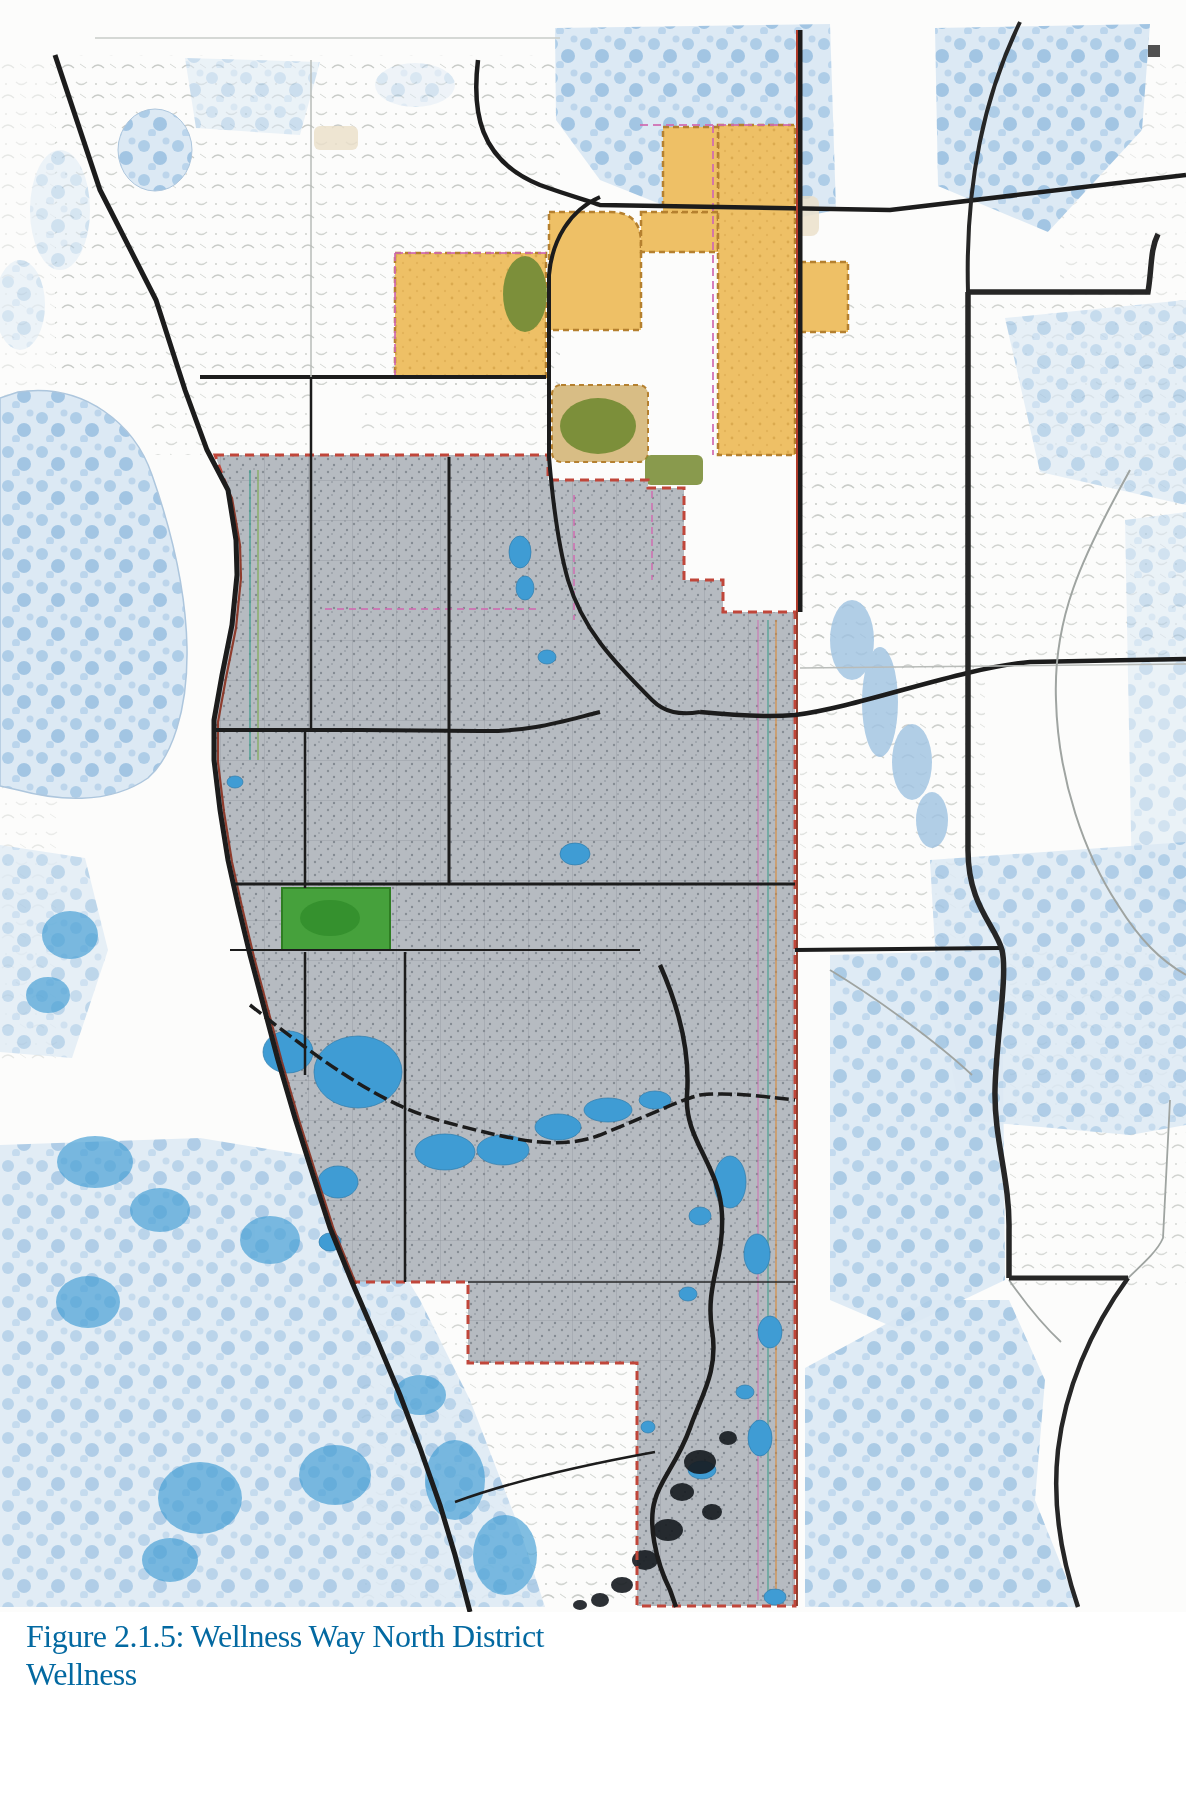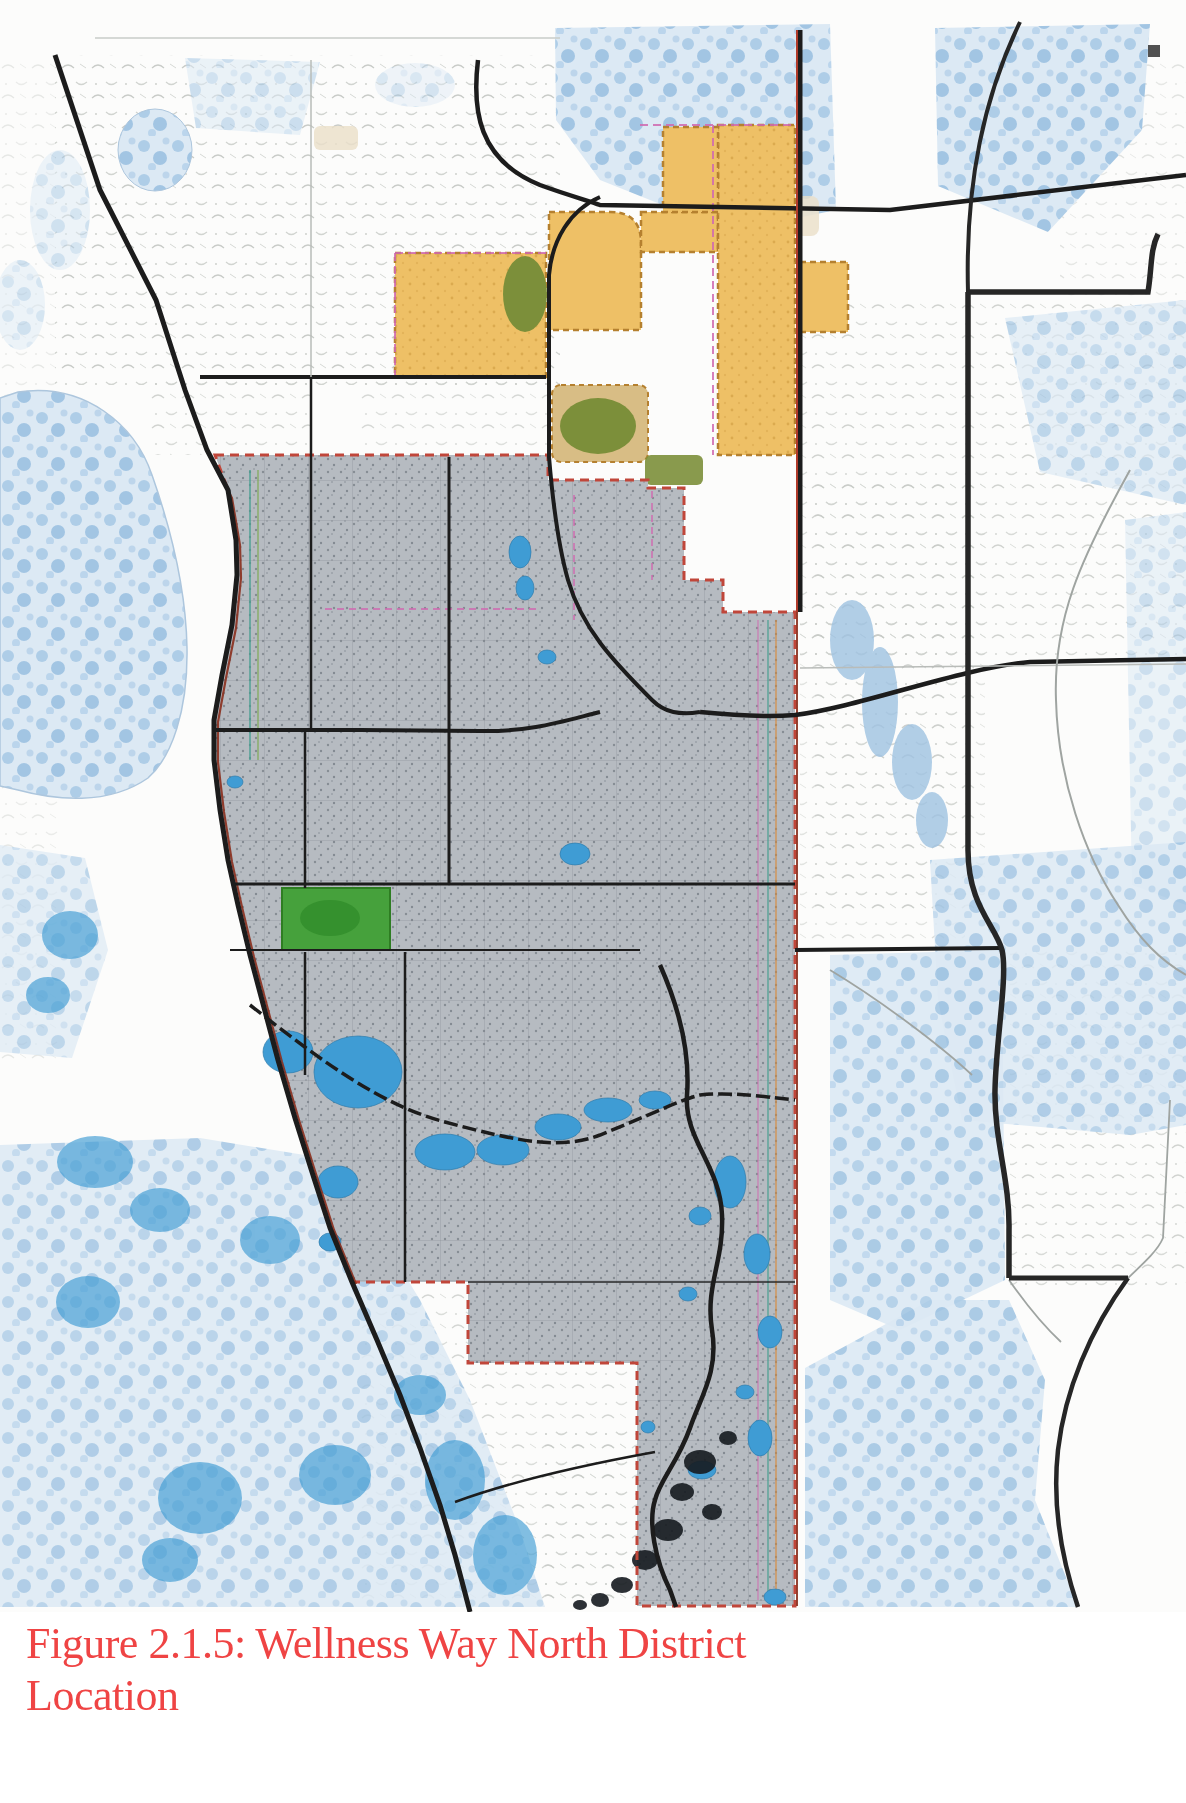--- a/index.html
+++ b/index.html
@@ -1,21 +1,21 @@
 <!DOCTYPE html>
 <html><head>
 <meta charset="utf-8">
 <style>
   html,body{margin:0;padding:0;background:#ffffff;}
   .page{position:relative;width:1186px;height:1803px;background:#ffffff;overflow:hidden;
         font-family:"Liberation Serif", serif;}
   .map-wrap{position:absolute;top:0;left:0;width:1186px;height:1612px;}
   .map-wrap svg{display:block;}
-  .caption{position:absolute;left:26px;top:1618px;width:1120px;color:#ef4444;
-           font-size:44px;line-height:1.18;letter-spacing:-0.5px;}
+  .caption{position:absolute;left:26px;top:1618px;width:1120px;color:#0369a1;
+           font-size:32px;line-height:1.18;letter-spacing:-0.5px;}
   .caption .line{display:block;}
 </style>
 </head>
 <body>
 
 <div class="page">
 
   <div class="map-wrap">
   <svg width="1186" height="1612" viewBox="0 0 1186 1612" xmlns="http://www.w3.org/2000/svg">
 
@@ -256,16 +256,16 @@
       <path d="M1009,1278 H1128" stroke-width="5"></path>
       <path d="M1128,1278 C1090,1330 1065,1390 1058,1450 C1052,1505 1062,1560 1078,1607" stroke-width="4.5"></path>
       <rect x="1148" y="45" width="12" height="12" fill="#333333" stroke="none" opacity="0.85"></rect>
     </g>
 
   </svg>
   </div>
 
   <figcaption class="caption">
     <span class="line">Figure 2.1.5: Wellness Way North District</span>
-    <span class="line">Location</span>
+    <span class="line">Wellness</span>
   </figcaption>
 
 </div>
 
 </body></html>

